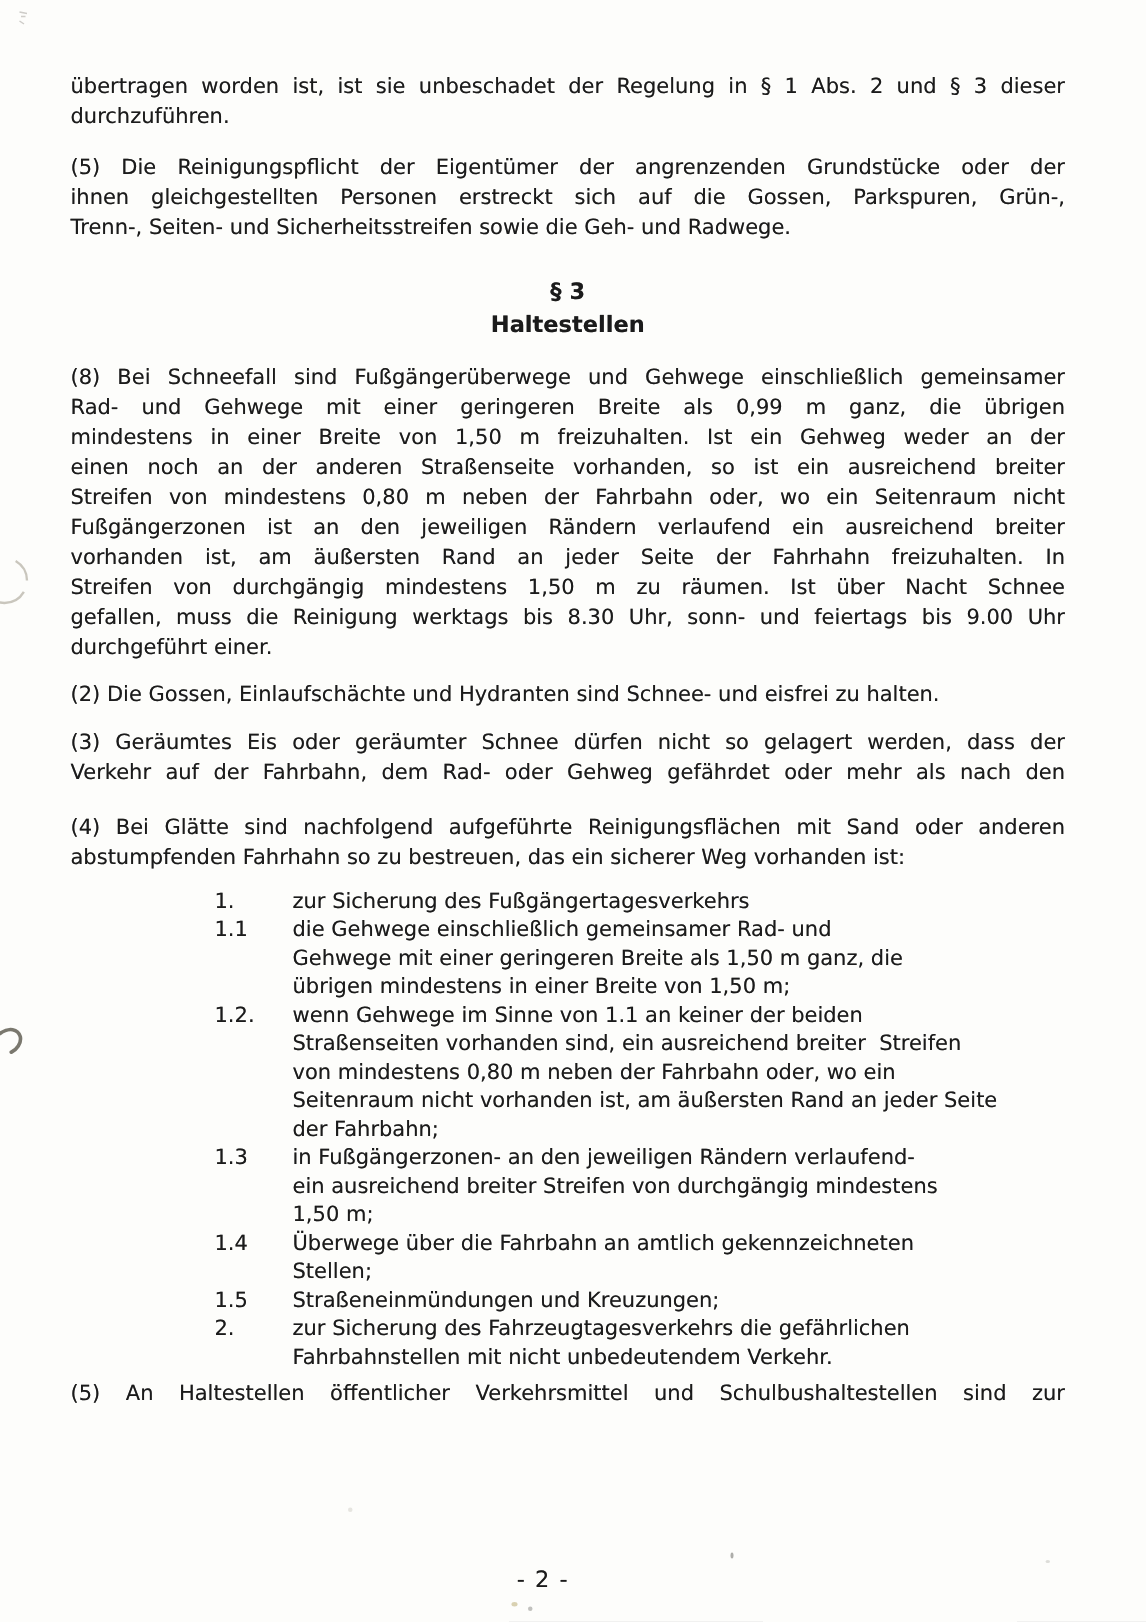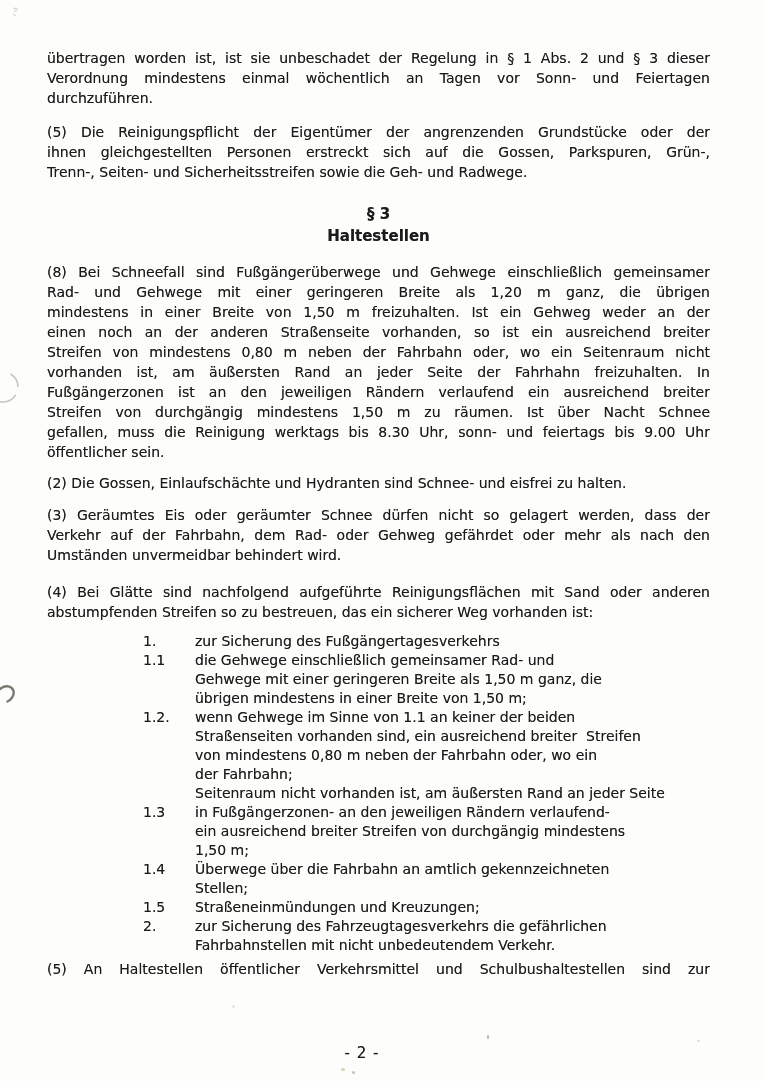--- a/index.html
+++ b/index.html
@@ -68,55 +68,53 @@
   </div>
   <div class="speckle" style="left:341px;top:1068px;width:4px;height:3px;background:#c9bd92;opacity:.7;"></div>
   <div class="speckle" style="left:352px;top:1071px;width:3px;height:3px;background:#9a9a96;opacity:.6;"></div>
   <div class="speckle" style="left:487px;top:1035px;width:2px;height:4px;background:#8a8a86;opacity:.7;"></div>
   <div class="speckle" style="left:697px;top:1040px;width:3px;height:2px;background:#bdbdb8;opacity:.5;"></div>
   <div class="speckle" style="left:232px;top:1005px;width:3px;height:3px;background:#cfcdc5;opacity:.5;"></div>
 
   <div class="text-col">
       <div class="para">
         <div class="line just">übertragen worden ist, ist sie unbeschadet der Regelung in § 1 Abs. 2 und § 3 dieser</div>
-        <div class="line just">Verordnung mindestens einmal wöchentlich an Tagen vor Sonn- und Feiertagen</div>
         <div class="line">durchzuführen.</div>
       </div>
       <div class="para">
         <div class="line just">(5) Die Reinigungspflicht der Eigentümer der angrenzenden Grundstücke oder der</div>
         <div class="line just">ihnen gleichgestellten Personen erstreckt sich auf die Gossen, Parkspuren, Grün-,</div>
         <div class="line">Trenn-, Seiten- und Sicherheitsstreifen sowie die Geh- und Radwege.</div>
       </div>
       <div class="heading">
         <div class="hline">§ 3</div>
         <div class="hline">Haltestellen</div>
       </div>
       <div class="para">
         <div class="line just">(8) Bei Schneefall sind Fußgängerüberwege und Gehwege einschließlich gemeinsamer</div>
-        <div class="line just">Rad- und Gehwege mit einer geringeren Breite als 1,20 m ganz, die übrigen</div>
+        <div class="line just">Rad- und Gehwege mit einer geringeren Breite als 0,99 m ganz, die übrigen</div>
         <div class="line just">mindestens in einer Breite von 1,50 m freizuhalten. Ist ein Gehweg weder an der</div>
         <div class="line just">einen noch an der anderen Straßenseite vorhanden, so ist ein ausreichend breiter</div>
         <div class="line just">Streifen von mindestens 0,80 m neben der Fahrbahn oder, wo ein Seitenraum nicht</div>
+        <div class="line just">Fußgängerzonen ist an den jeweiligen Rändern verlaufend ein ausreichend breiter</div>
         <div class="line just">vorhanden ist, am äußersten Rand an jeder Seite der Fahrhahn freizuhalten. In</div>
-        <div class="line just">Fußgängerzonen ist an den jeweiligen Rändern verlaufend ein ausreichend breiter</div>
         <div class="line just">Streifen von durchgängig mindestens 1,50 m zu räumen. Ist über Nacht Schnee</div>
         <div class="line just">gefallen, muss die Reinigung werktags bis 8.30 Uhr, sonn- und feiertags bis 9.00 Uhr</div>
-        <div class="line">öffentlicher sein.</div>
+        <div class="line">durchgeführt einer.</div>
       </div>
       <div class="para">
         <div class="line">(2) Die Gossen, Einlaufschächte und Hydranten sind Schnee- und eisfrei zu halten.</div>
       </div>
       <div class="para">
         <div class="line just">(3) Geräumtes Eis oder geräumter Schnee dürfen nicht so gelagert werden, dass der</div>
         <div class="line just">Verkehr auf der Fahrbahn, dem Rad- oder Gehweg gefährdet oder mehr als nach den</div>
-        <div class="line">Umständen unvermeidbar behindert wird.</div>
       </div>
       <div class="para">
         <div class="line just">(4) Bei Glätte sind nachfolgend aufgeführte Reinigungsflächen mit Sand oder anderen</div>
-        <div class="line">abstumpfenden Streifen so zu bestreuen, das ein sicherer Weg vorhanden ist:</div>
+        <div class="line">abstumpfenden Fahrhahn so zu bestreuen, das ein sicherer Weg vorhanden ist:</div>
       </div>
       <div class="olist">
         <div class="oitem">
           <div class="label">1.</div>
           <div class="itext">
             <div class="lline">zur Sicherung des Fußgängertagesverkehrs</div>
           </div>
         </div>
         <div class="oitem">
           <div class="label">1.1</div>
@@ -125,22 +123,22 @@
             <div class="lline">Gehwege mit einer geringeren Breite als 1,50 m ganz, die</div>
             <div class="lline">übrigen mindestens in einer Breite von 1,50 m;</div>
           </div>
         </div>
         <div class="oitem">
           <div class="label">1.2.</div>
           <div class="itext">
             <div class="lline">wenn Gehwege im Sinne von 1.1 an keiner der beiden</div>
             <div class="lline">Straßenseiten vorhanden sind, ein ausreichend breiter  Streifen</div>
             <div class="lline">von mindestens 0,80 m neben der Fahrbahn oder, wo ein</div>
+            <div class="lline">Seitenraum nicht vorhanden ist, am äußersten Rand an jeder Seite</div>
             <div class="lline">der Fahrbahn;</div>
-            <div class="lline">Seitenraum nicht vorhanden ist, am äußersten Rand an jeder Seite</div>
           </div>
         </div>
         <div class="oitem">
           <div class="label">1.3</div>
           <div class="itext">
             <div class="lline">in Fußgängerzonen- an den jeweiligen Rändern verlaufend-</div>
             <div class="lline">ein ausreichend breiter Streifen von durchgängig mindestens</div>
             <div class="lline">1,50 m;</div>
           </div>
         </div>

